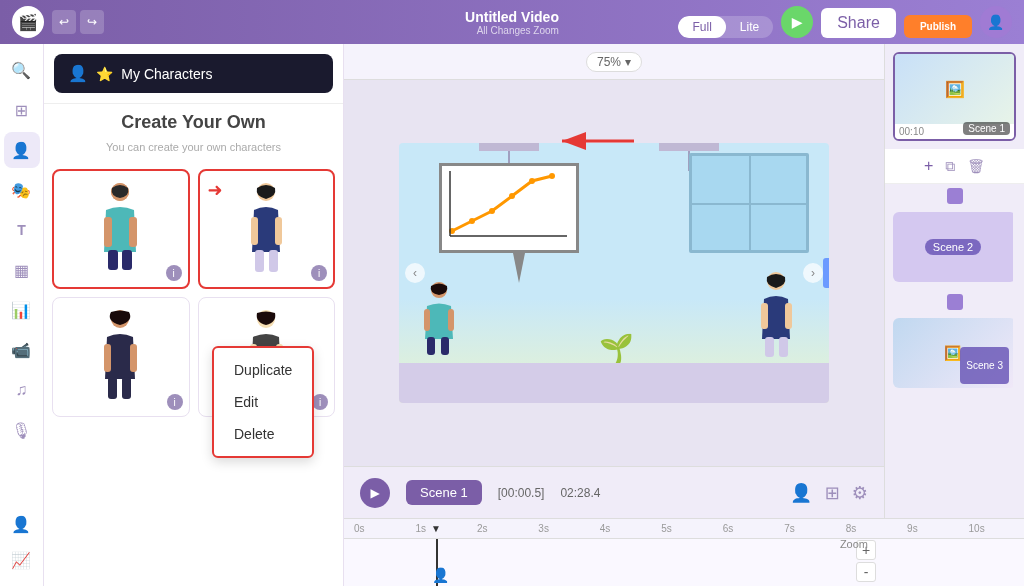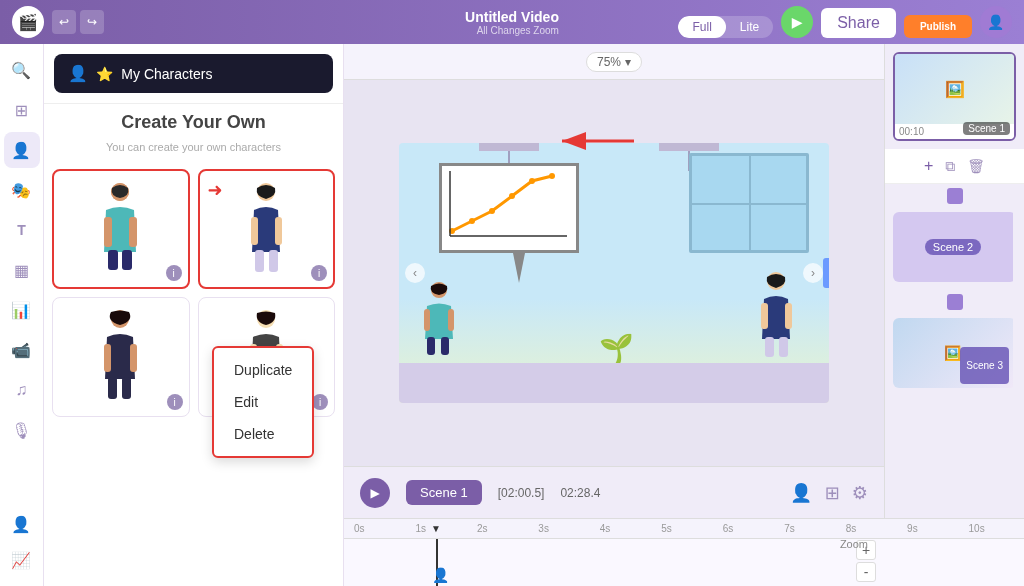--- a/index.html
+++ b/index.html
@@ -728,21 +728,21 @@
 
             <div style="position:absolute;left:6px;top:50%;transform:translateY(-50%);background:rgba(255,255,255,0.7);border-radius:50%;width:20px;height:20px;display:flex;align-items:center;justify-content:center;font-size:12px;color:#888;cursor:pointer;">‹</div>
 
             <div style="position:absolute;right:-8px;top:50%;transform:translateY(-50%);width:14px;height:30px;background:#6b9aff;border-radius:3px;"></div>
           </div>
         </div>
 
         <div class="bottom-controls">
           <button class="scene-play-btn">▶</button>
           <div class="scene-label">Scene 1</div>
-          <span class="time-display">[02:00.5]</span>
+          <span class="time-display">[00:00.5]</span>
           <span class="time-display">02:28.4</span>
           <div class="bottom-icons">
             <span class="bottom-icon">👤</span>
             <span class="bottom-icon">⊞</span>
             <span class="bottom-icon">⚙</span>
           </div>
         </div>
       </div>
 
       <div class="scenes-panel">

